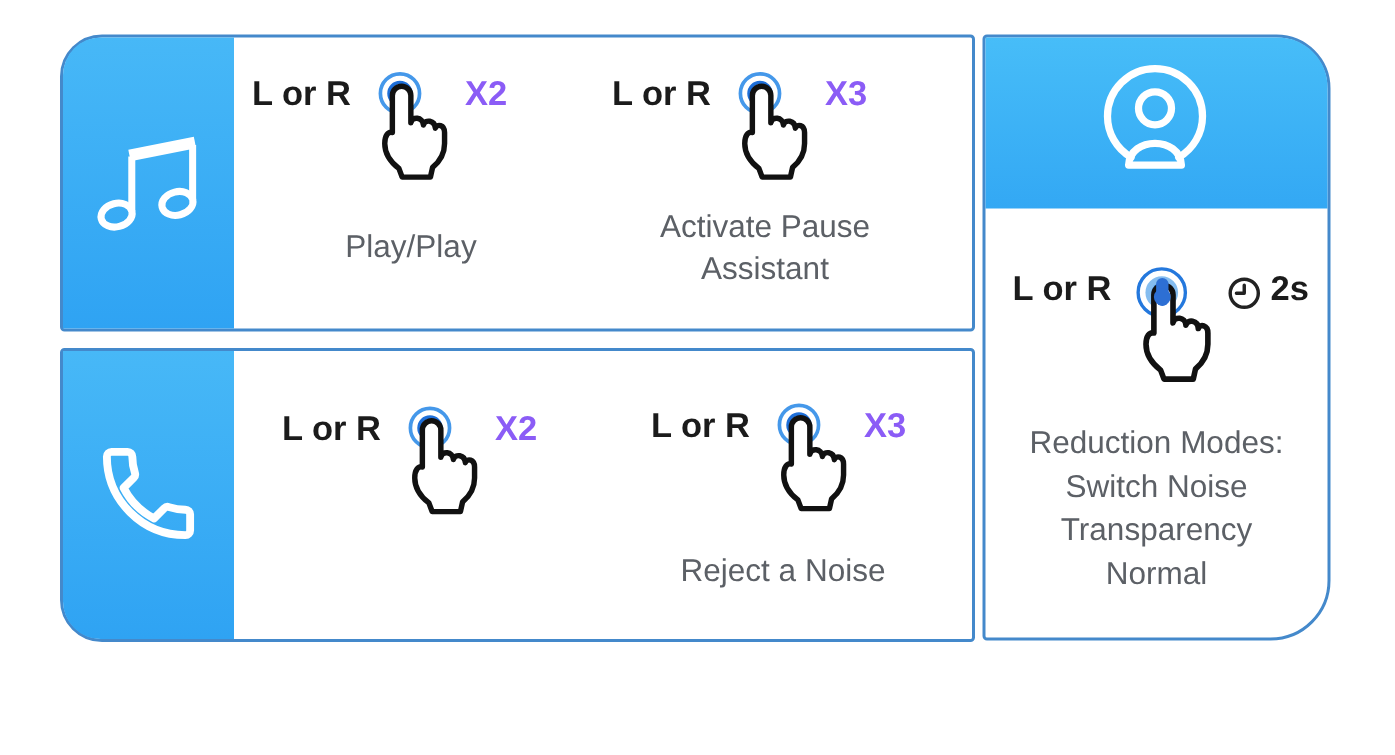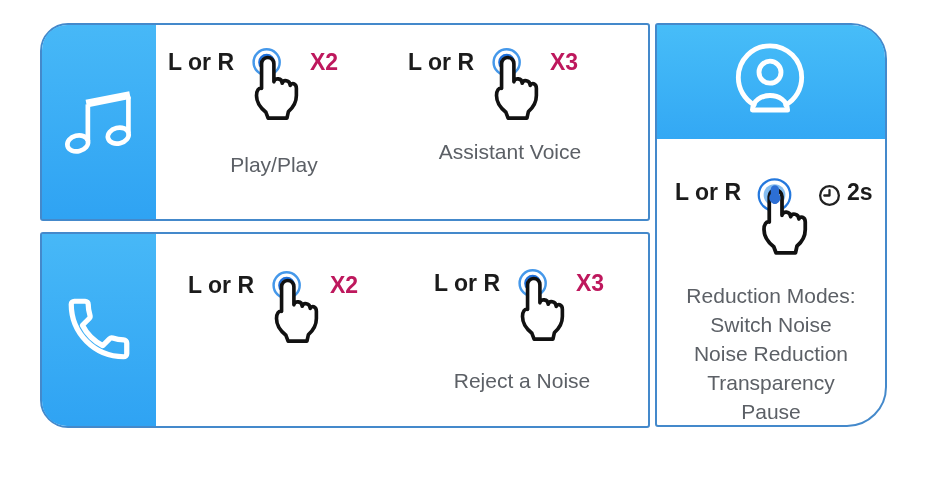--- a/index.html
+++ b/index.html
@@ -21,21 +21,21 @@
   .panel-music .side-blue{border-radius:25px 0 0 0;}
   .panel-call  .side-blue{border-radius:0 0 0 25px;}
   .head-blue{
     position:absolute;left:0;top:0;right:0;height:114px;
     background:linear-gradient(180deg,#47bdf8 0%,#33a8f4 100%);
     border-radius:0 33px 0 0;
   }
   .side-icon{position:absolute;}
   .g-row{position:absolute;display:flex;align-items:center;height:30px;}
   .g-lbl{font-size:23px;font-weight:600;color:#1b1b1b;line-height:30px;white-space:nowrap;}
-  .g-cnt{font-size:23px;font-weight:600;color:#be185d;line-height:30px;margin-left:10px;}
+  .g-cnt{font-size:23px;font-weight:600;color:#8b5cf6;line-height:30px;margin-left:10px;}
   .g-lbl{margin-right:8px;}
   .tapwrap{position:relative;display:inline-block;width:58px;height:30px;}
   .tapwrap svg{position:absolute;left:0;top:-2px;width:58px;height:78px;overflow:visible;}
   .presswrap{position:relative;display:inline-block;width:60px;height:30px;}
   .presswrap svg{position:absolute;left:0;top:-1px;width:60px;height:80px;overflow:visible;}
   .clockwrap{display:inline-block;width:25px;height:25px;margin-left:8px;margin-right:5px;}
   .cap{
     position:absolute;width:240px;text-align:center;
     font-size:21px;line-height:28px;color:#5c6066;
   }
@@ -127,21 +127,22 @@
     <div class="g-row" style="left:366px;top:22px">
       <span class="g-lbl">L or R</span>
       <span class="tapwrap">
           <svg>
             <use href="#sym-tap"></use>
           </svg>
         </span>
       <span class="g-cnt">X3</span>
     </div>
     <div class="cap" style="left:348px;top:113px">
-      <div>Assistant Voice</div>
+      <div>Activate Pause</div>
+      <div>Assistant</div>
     </div>
   </div>
 
   <div class="panel panel-call">
     <div class="side-blue">
       <svg class="side-icon" style="left:20px;top:58px;width:74px;height:74px">
           <use href="#sym-phone"></use>
         </svg>
     </div>
 
@@ -189,19 +190,18 @@
         <svg width="25" height="25" style="margin-top:3px">
             <use href="#sym-clock"></use>
           </svg>
       </span>
       <span class="g-lbl" style="margin-right:0">2s</span>
     </div>
 
     <div class="cap cap-noise" style="left:-6px;top:256px">
       <div>Reduction Modes:</div>
       <div>Switch Noise</div>
-      <div>Noise Reduction</div>
       <div>Transparency</div>
-      <div>Pause</div>
+      <div>Normal</div>
     </div>
   </div>
 
 </div>
 
 </body></html>

